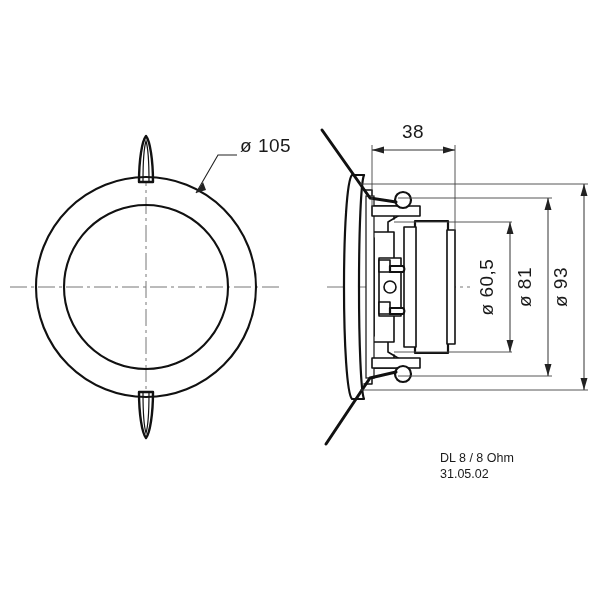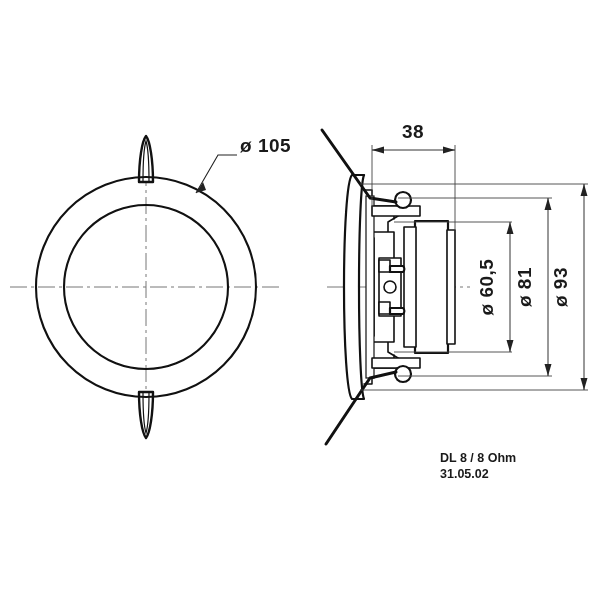--- a/index.html
+++ b/index.html
@@ -9,21 +9,20 @@
   }
   body {
     font-family: "Liberation Sans", sans-serif;
   }
   #drawing-root {
     position: relative;
     width: 600px;
     height: 600px;
     background: #ffffff;
     overflow: hidden;
-    font-weight: bold;
   }
   svg#tech-drawing {
     display: block;
     width: 600px;
     height: 600px;
   }
   .dim-text {
     font-family: "Liberation Sans", sans-serif;
     font-size: 19px;
     fill: #1a1a1a;

